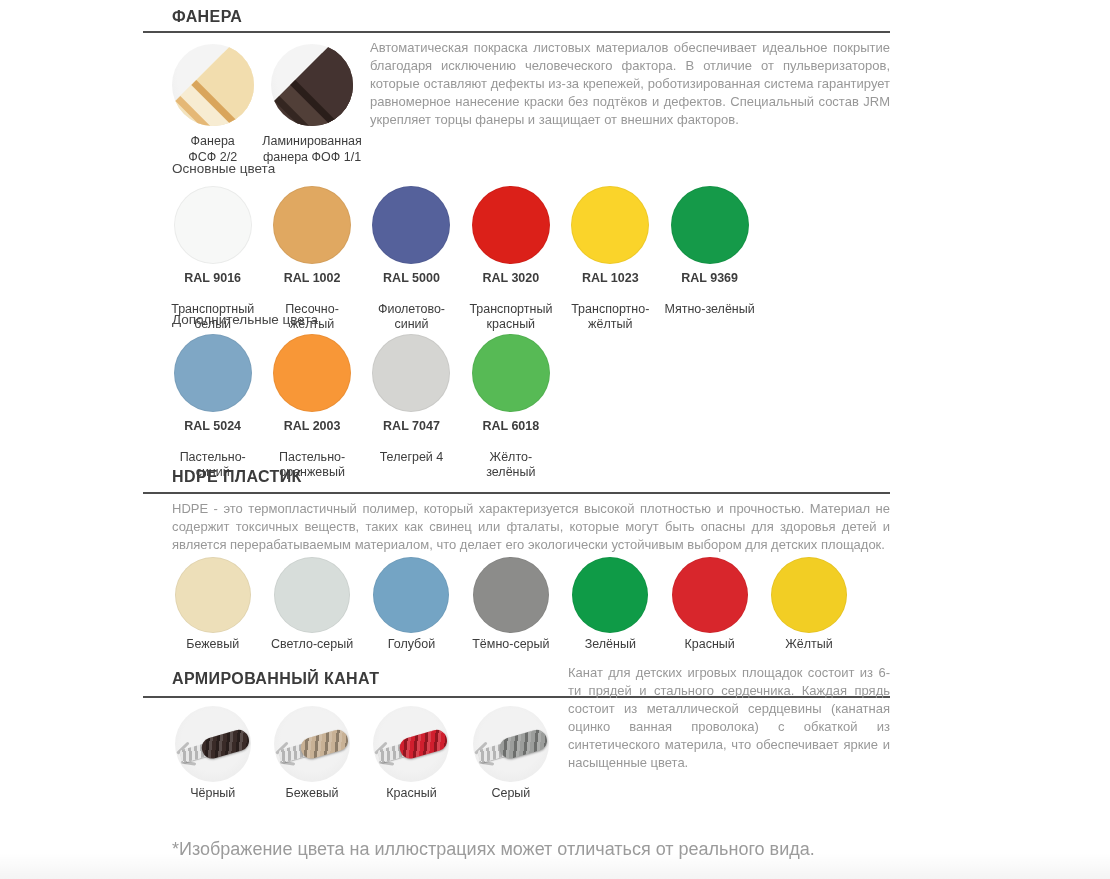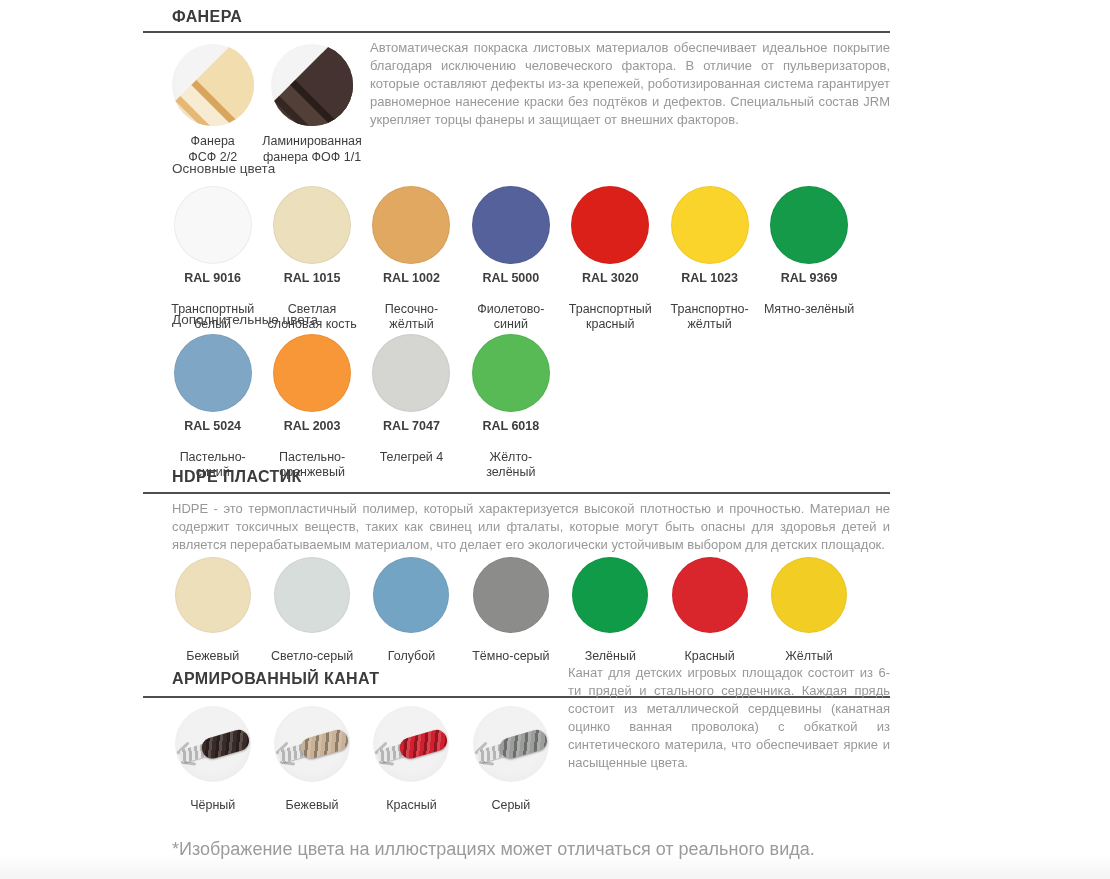--- a/index.html
+++ b/index.html
@@ -41,21 +41,21 @@
   .c78{width:78px;height:78px;}
   .c76{width:76px;height:76px;}
   .ral-code{
     margin-top:7px;font-size:12.5px;font-weight:bold;color:#3d3d3d;text-align:left;
   }
   .ral-name{
     margin-top:17px;font-size:12.5px;color:#3d3d3d;text-align:center;
     line-height:1.22;white-space:pre-line;
   }
   .plain-name{
-    margin-top:16px;font-size:12.5px;color:#3d3d3d;text-align:center;
+    margin-top:4px;font-size:12.5px;color:#3d3d3d;text-align:center;
   }
   .subhead{
     position:absolute;left:172px;
     font-size:13.5px;color:#474747;
   }
   
   .ply-circle{
     position:relative;width:82px;height:82px;border-radius:50%;
     background:radial-gradient(circle at 50% 40%, #f4f4f4 55%, #e9e9e9 100%);
     overflow:hidden;
@@ -149,26 +149,20 @@
   <div class="subhead" style="top:161px;">Основные цвета</div>
 
   <div class="row" style="top:186px;">
     <div class="col">
       <div class="circle c78" style="background-color: rgb(247, 248, 247);"></div>
       <div class="ral-code">RAL 9016</div>
       <div class="ral-name">Транспортный
 белый</div>
     </div>
     <div class="col">
-      <div class="circle c78" style="background-color: rgb(235, 223, 188);"></div>
-      <div class="ral-code">RAL 1015</div>
-      <div class="ral-name">Светлая
-слоновая кость</div>
-    </div>
-    <div class="col">
       <div class="circle c78" style="background-color: rgb(224, 168, 97);"></div>
       <div class="ral-code">RAL 1002</div>
       <div class="ral-name">Песочно-
 жёлтый</div>
     </div>
     <div class="col">
       <div class="circle c78" style="background-color: rgb(85, 97, 155);"></div>
       <div class="ral-code">RAL 5000</div>
       <div class="ral-name">Фиолетово-
 синий</div>

